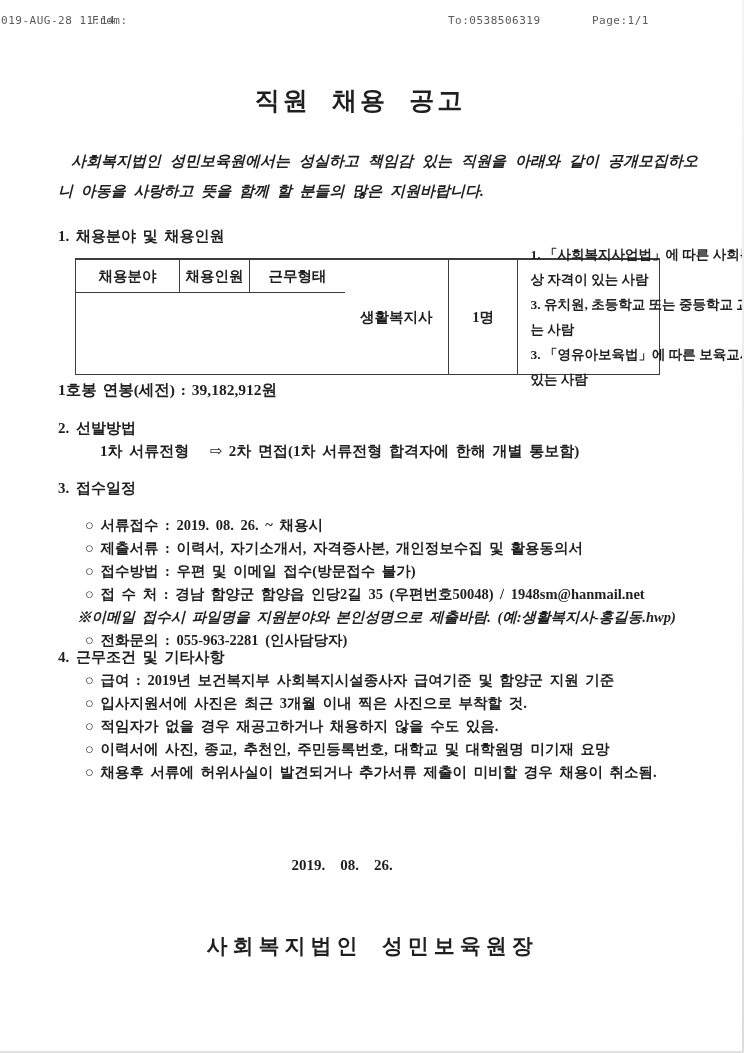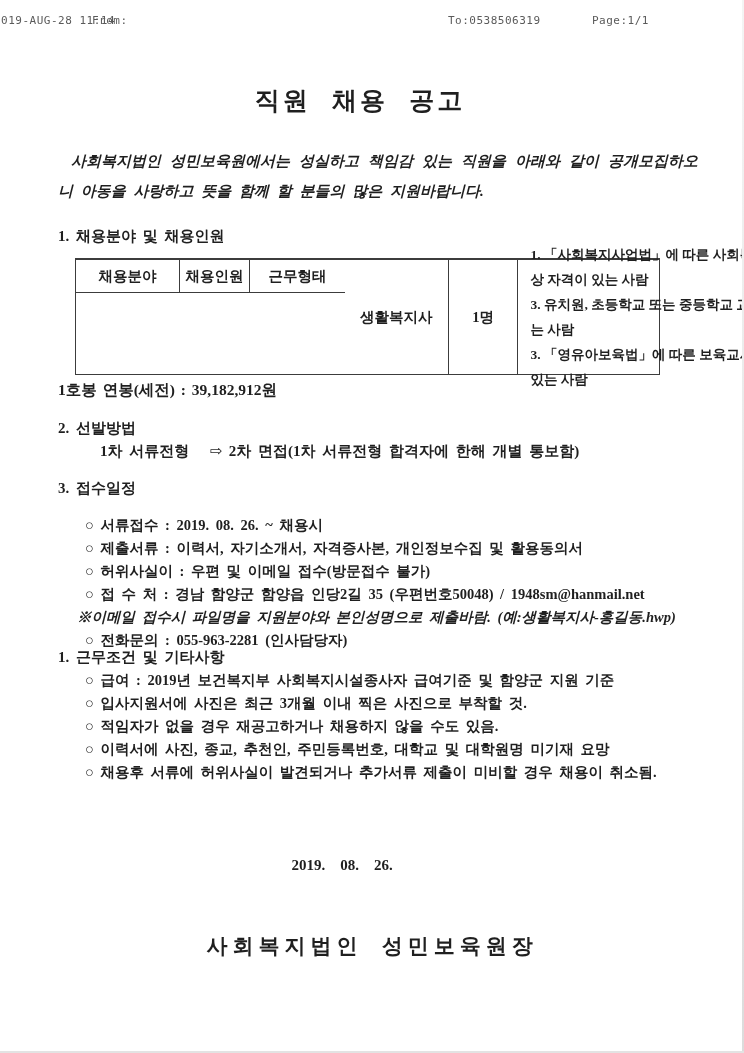--- a/index.html
+++ b/index.html
@@ -196,27 +196,27 @@
 
   <div class="salary-note">1호봉  연봉(세전) : 39,182,912원</div>
 
   <div class="sec-heading h2">2. 선발방법</div>
   <div class="selection-body">1차 서류전형   ⇨ 2차 면접(1차 서류전형 합격자에 한해 개별 통보함)</div>
 
   <div class="sec-heading h3">3. 접수일정</div>
   <div class="item-list list-3">
     <div class="item">○ 서류접수 : 2019. 08. 26. ~ 채용시</div>
     <div class="item">○ 제출서류 : 이력서, 자기소개서, 자격증사본, 개인정보수집 및 활용동의서</div>
-    <div class="item">○ 허위사실이 : 우편 및 이메일 접수(방문접수 불가)</div>
+    <div class="item">○ 접수방법 : 우편 및 이메일 접수(방문접수 불가)</div>
     <div class="item">○ 접 수 처 : 경남 함양군 함양읍 인당2길 35 (우편번호50048) / 1948sm@hanmail.net</div>
     <div class="item note">※이메일 접수시 파일명을 지원분야와 본인성명으로 제출바람. (예:생활복지사-홍길동.hwp)</div>
     <div class="item">○ 전화문의 : 055-963-2281 (인사담당자)</div>
   </div>
 
-  <div class="sec-heading h4">1. 근무조건 및 기타사항</div>
+  <div class="sec-heading h4">4. 근무조건 및 기타사항</div>
   <div class="item-list list-4">
     <div class="item">○ 급여 : 2019년 보건복지부 사회복지시설종사자 급여기준 및 함양군 지원 기준</div>
     <div class="item">○ 입사지원서에 사진은 최근 3개월 이내 찍은 사진으로 부착할 것.</div>
     <div class="item">○ 적임자가 없을 경우 재공고하거나 채용하지 않을 수도 있음.</div>
     <div class="item">○ 이력서에 사진, 종교, 추천인, 주민등록번호, 대학교 및 대학원명 미기재 요망</div>
     <div class="item">○ 채용후 서류에 허위사실이 발견되거나 추가서류 제출이 미비할 경우 채용이 취소됨.</div>
   </div>
 
   <div class="doc-date">2019.    08.    26.</div>
   <div class="signature">사회복지법인  성민보육원장</div>

